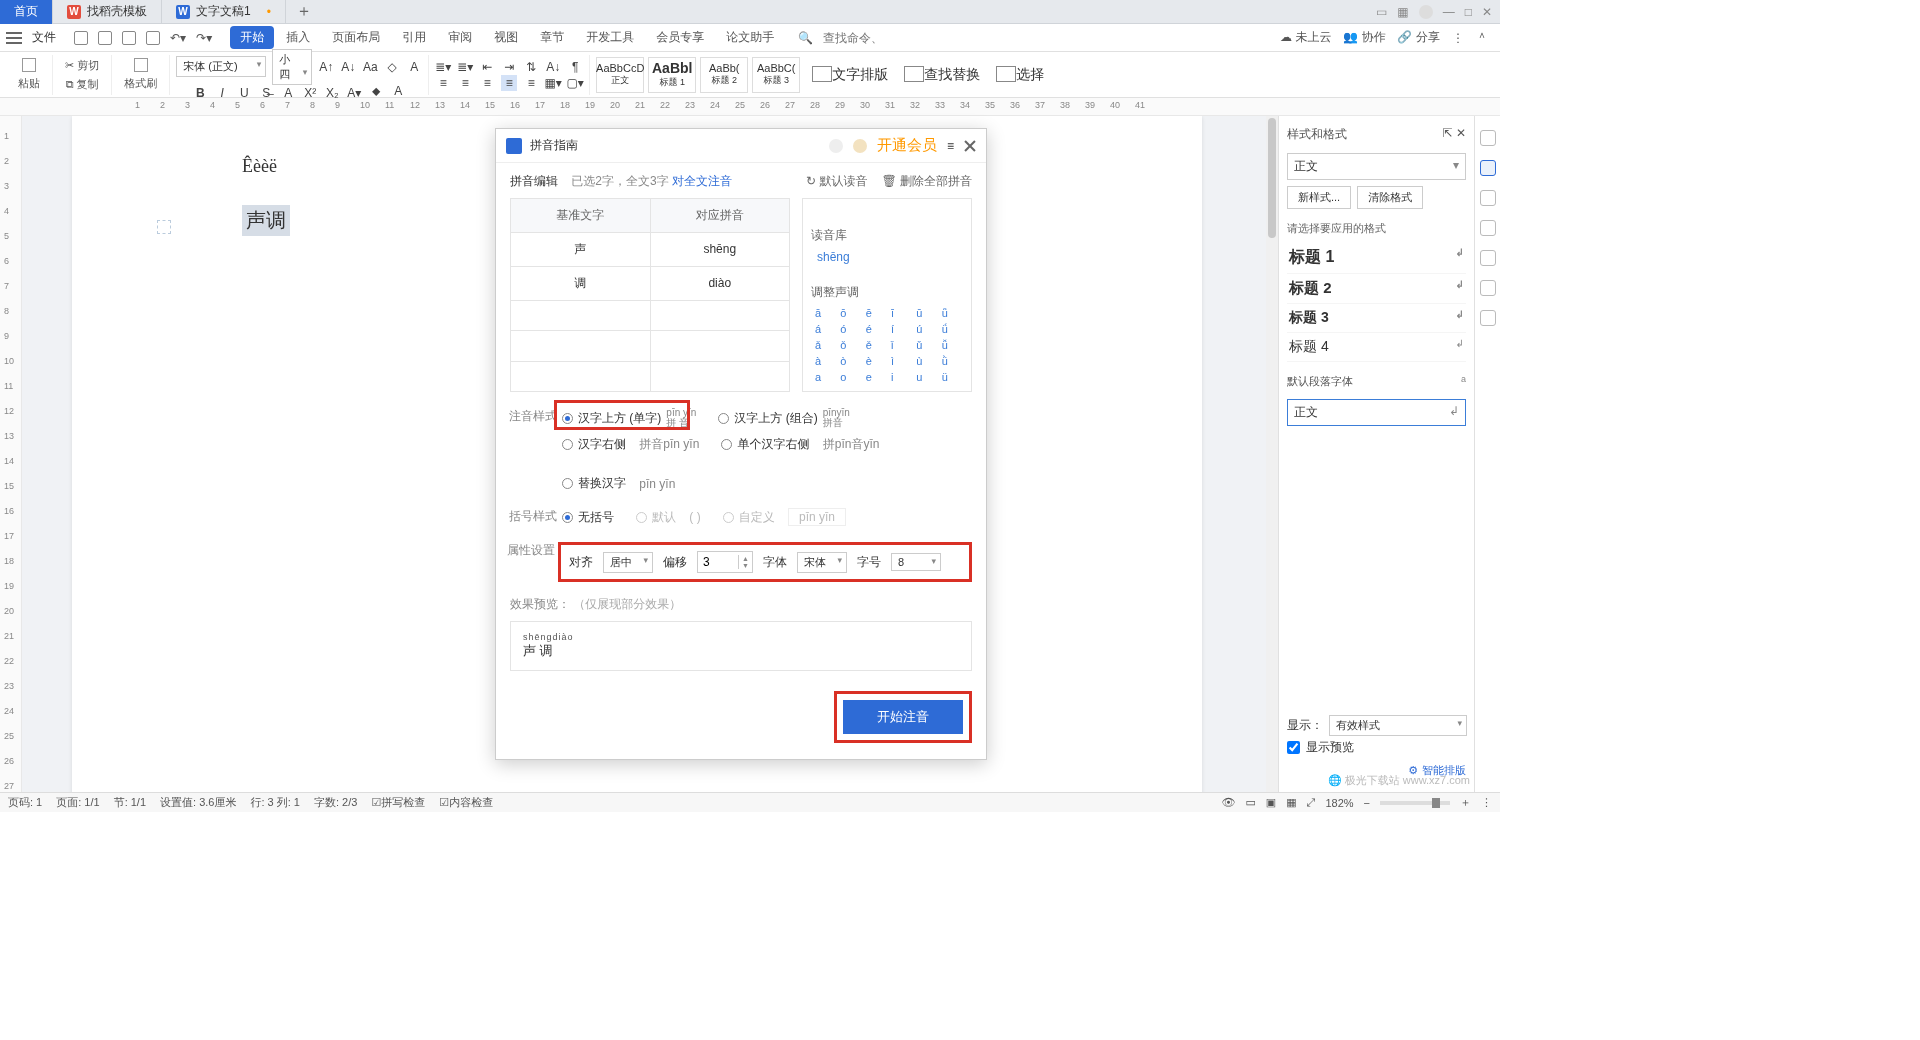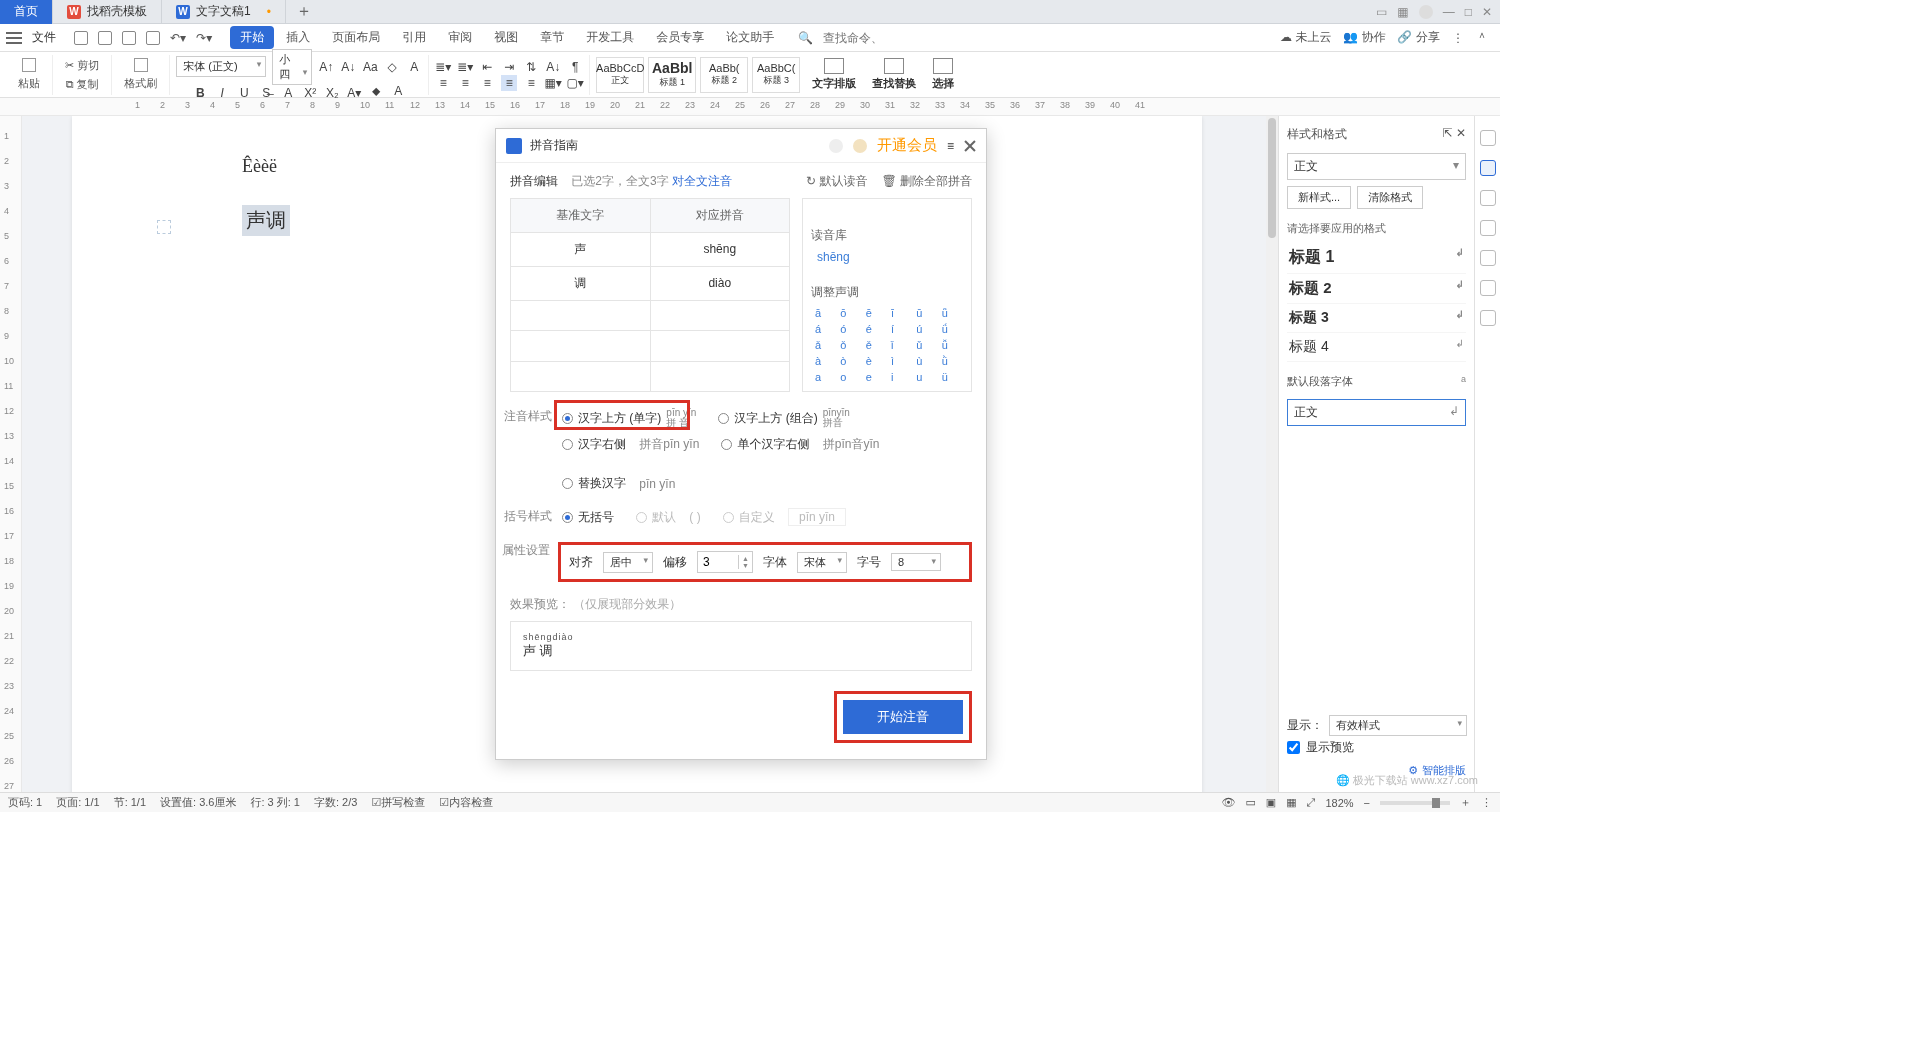--- a/index.html
+++ b/index.html
@@ -39,21 +39,21 @@
 .fmtrow { display: flex; gap: 6px; align-items: center; }
 .fbtn { width: 16px; height: 16px; display: flex; align-items: center; justify-content: center; font-size: 12px; color: #444; }
 .fbtn.b { font-weight: bold; }
 .fbtn.i { font-style: italic; }
 .fbtn.u { text-decoration: underline; }
 .style-gallery { display: flex; gap: 4px; padding: 0 6px; }
 .style-item { width: 48px; height: 36px; border: 1px solid #ddd; display: flex; flex-direction: column; align-items: center; justify-content: center; font-size: 9px; }
 .style-item .sp { font-size: 11px; }
 .style-item.big .sp { font-size: 14px; font-weight: bold; }
 .ribbon-right { display: flex; gap: 4px; }
-.ricon { display: flex; flex-direction: column; align-items: center; padding: 0 6px; font-size: 11px; font-weight: bold; }
+.ricon { display: flex; flex-direction: row; align-items: center; padding: 0 6px; font-size: 14px; }
 .ricon .ig { width: 20px; height: 16px; border: 1px solid #888; margin-bottom: 2px; }
 
 
 .ruler-h { height: 18px; background: #fafafa; border-bottom: 1px solid #e8e8e8; position: relative; font-size: 9px; color: #888; }
 .ruler-h .tick { position: absolute; top: 2px; }
 
 
 .workarea { display: flex; height: calc(100% - 24px - 28px - 46px - 18px - 20px); }
 .ruler-v { width: 22px; background: #fafafa; border-right: 1px solid #e8e8e8; position: relative; }
 .ruler-v .tick { position: absolute; left: 4px; font-size: 9px; color: #888; }
@@ -101,21 +101,21 @@
 .link { color: #2e6bd6; }
 .dlg-row1 .right { display: flex; gap: 14px; color: #666; }
 .dlg-cols { display: flex; gap: 12px; }
 .tbl { border: 1px solid #ddd; border-collapse: collapse; flex: 1; font-size: 12px; }
 .tbl th, .tbl td { border: 1px solid #e4e4e4; padding: 6px 0; text-align: center; font-weight: normal; }
 .tbl th { background: #f7f8fa; color: #666; }
 .pron-box { width: 170px; border: 1px solid #e4e4e4; padding: 8px; font-size: 12px; }
 .pron-box .lbl { color: #666; margin-bottom: 6px; margin-top: 20px; }
 .pron-reading { color: #3b7dd8; margin-bottom: 10px; padding-left: 6px; }
 .tone-grid { display: grid; grid-template-columns: repeat(6, 1fr); gap: 4px 8px; color: #3b7dd8; font-size: 11px; padding: 0 4px; }
-.section-label { position: absolute; left: -0px; width: 58px; text-align: left; color: #888; font-size: 12px; }
+.section-label { position: absolute; left: -0px; width: 58px; text-align: center; color: #888; font-size: 12px; }
 .dlg-section { position: relative; margin-top: 16px; padding-left: 52px; }
 .radio-row { display: flex; gap: 22px; align-items: center; flex-wrap: wrap; }
 .radio-row label { display: flex; align-items: center; gap: 5px; }
 .rad { width: 11px; height: 11px; border: 1px solid #888; border-radius: 50%; display: inline-block; position: relative; }
 .rad.ck::after { content:""; position:absolute; left:2px; top:2px; width:5px; height:5px; background:#2e6bd6; border-radius:50%; }
 .opt-hint { font-size: 10px; color: #888; display: flex; flex-direction: column; line-height: 1; }
 .redbox { border: 3px solid #d93025; }
 .redbox1 { position:absolute; padding: 2px; }
 .attr-row { display: flex; align-items: center; gap: 10px; padding: 6px 8px; }
 .attr-row .sel { min-width: 50px; }
@@ -124,21 +124,21 @@
 .spin .sbtns { display:flex; flex-direction:column; border-left:1px solid #ccc; }
 .spin .sbtns span { font-size:7px; padding:0 3px; color:#888; line-height:1; }
 .preview-box { border: 1px solid #e4e4e4; margin-top: 8px; padding: 10px 12px; font-size: 13px; font-family: SimSun, serif; }
 .preview-box .py { font-size: 9px; color: #555; letter-spacing: 1px; }
 .dlg-primary { background: #2e6bd6; color: #fff; border: none; padding: 8px 34px; font-size: 13px; }
 .dlg-action-wrap { display:flex; justify-content:flex-end; margin-top: 20px; }
 
 
 .statusbar { position: absolute; bottom: 0; left: 0; right: 0; height: 20px; border-top: 1px solid #ddd; display: flex; align-items: center; padding: 0 8px; gap: 14px; font-size: 11px; color: #555; background: #f7f7f7; }
 .statusbar .right { margin-left: auto; display: flex; gap: 10px; align-items: center; }
-.watermark { position:absolute; right:22px; bottom:24px; color:#bbb; font-size:11px; }
+.watermark { position:absolute; right:30px; bottom:24px; color:#bbb; font-size:11px; }
 
 .scrollbar-v { position:absolute; right:0; top:0; bottom:0; width:12px; background:#f0f0f0; }
 .scrollbar-v .thumb { position:absolute; left:2px; right:2px; top:2px; height:120px; background:#c8c8c8; border-radius:4px; }
 </style>
 </head>
 <body>
 
 <div class="tabbar">
   <div class="tab home">
       <span>首页</span>

